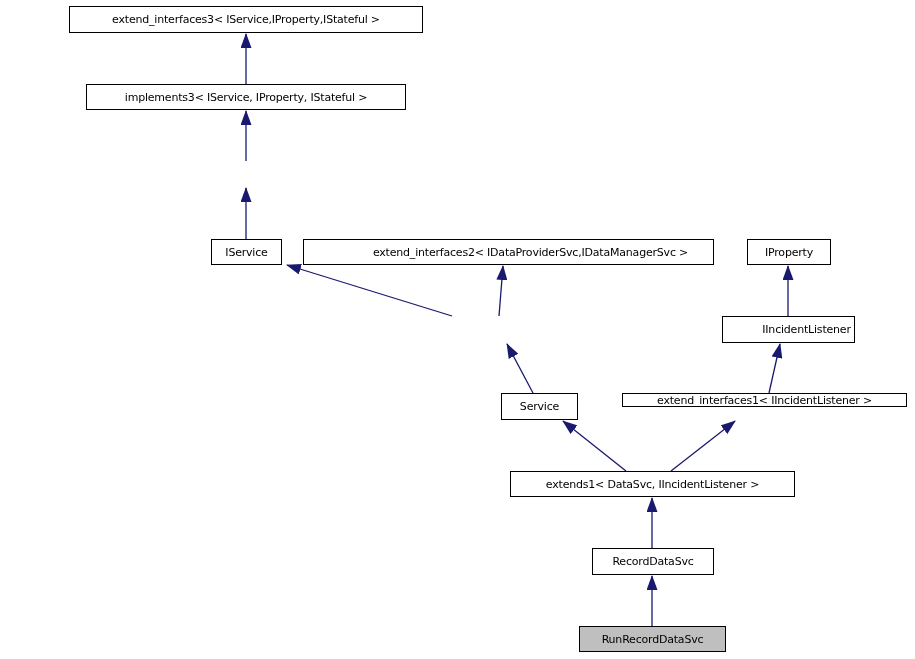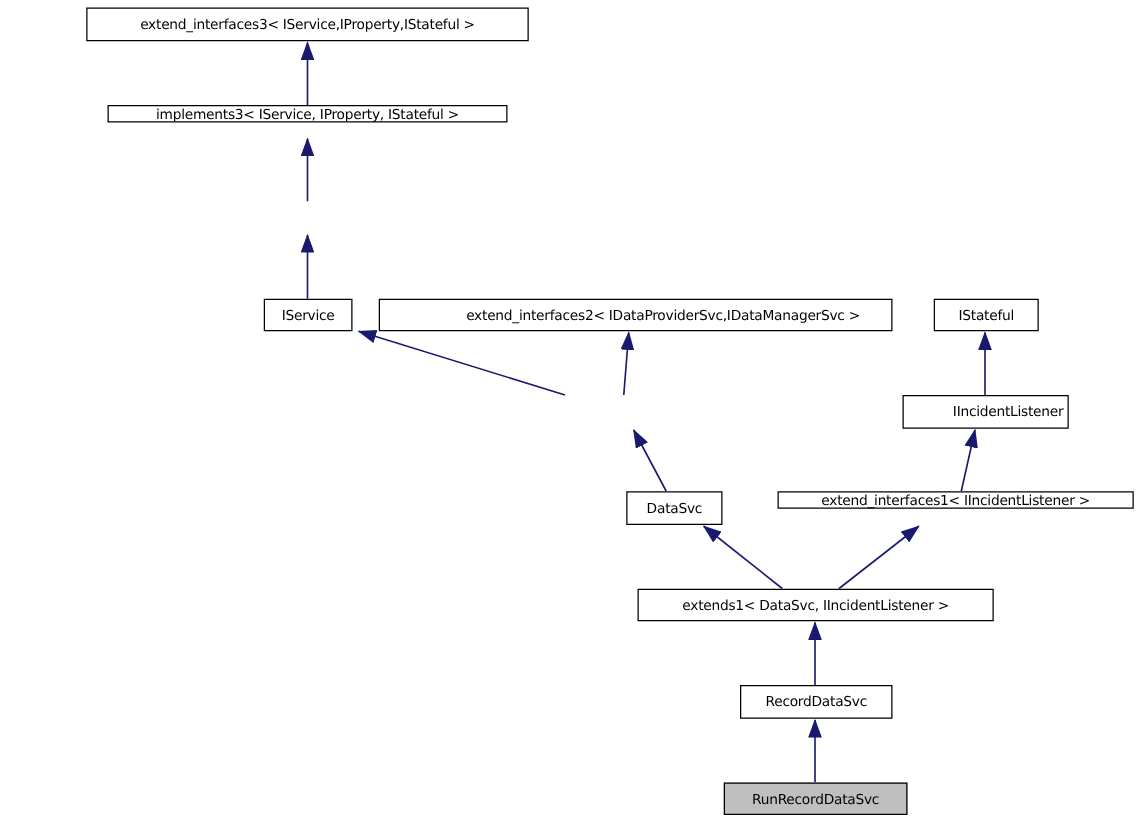--- a/index.html
+++ b/index.html
@@ -64,33 +64,33 @@
       <line x1="769" y1="393" x2="780" y2="344" marker-end="url(#arrowhead)"></line>
       <line x1="626" y1="471" x2="563" y2="421" marker-end="url(#arrowhead)"></line>
       <line x1="671" y1="471" x2="735" y2="421" marker-end="url(#arrowhead)"></line>
       <line x1="652" y1="548" x2="652" y2="498" marker-end="url(#arrowhead)"></line>
       <line x1="652" y1="626" x2="652" y2="576" marker-end="url(#arrowhead)"></line>
     </g>
   </svg>
 
   <div class="node" style="left:69px;  top:6px;   width:354px; height:27px;">extend_interfaces3&lt; IService,IProperty,IStateful &gt;</div>
 
-  <div class="node" style="left:86px;  top:84px;  width:320px; height:14px;">implements3&lt; IService, IProperty, IStateful &gt;</div>
+  <div class="node" style="left:86px;  top:84px;  width:320px; height:26px;">implements3&lt; IService, IProperty, IStateful &gt;</div>
 
 
   <div class="node" style="left:211px; top:239px; width:71px;  height:26px;">IService</div>
 
   <div class="node" style="left:303px; top:239px; width:411px; height:26px;padding-left:44px;">extend_interfaces2&lt; IDataProviderSvc,IDataManagerSvc &gt;</div>
 
-  <div class="node" style="left:747px; top:239px; width:84px;  height:26px;">IStateful</div>
+  <div class="node" style="left:747px; top:239px; width:84px;  height:26px;">IProperty</div>
 
 
   <div class="node" style="left:722px; top:316px; width:133px; height:27px;padding-left:36px;">IIncidentListener</div>
 
-  <div class="node" style="left:501px; top:393px; width:77px;  height:27px;">DataSvc</div>
+  <div class="node" style="left:501px; top:393px; width:77px;  height:27px;">Service</div>
 
   <div class="node" style="left:622px; top:393px; width:285px; height:14px;">extend_interfaces1&lt; IIncidentListener &gt;</div>
 
   <div class="node" style="left:510px; top:471px; width:285px; height:26px;">extends1&lt; DataSvc, IIncidentListener &gt;</div>
 
   <div class="node selected" style="left:579px; top:626px; width:147px; height:26px;">RunRecordDataSvc</div>
 
   <div class="node" style="left:592px; top:548px; width:122px; height:27px;">RecordDataSvc</div>
 
 </div>

